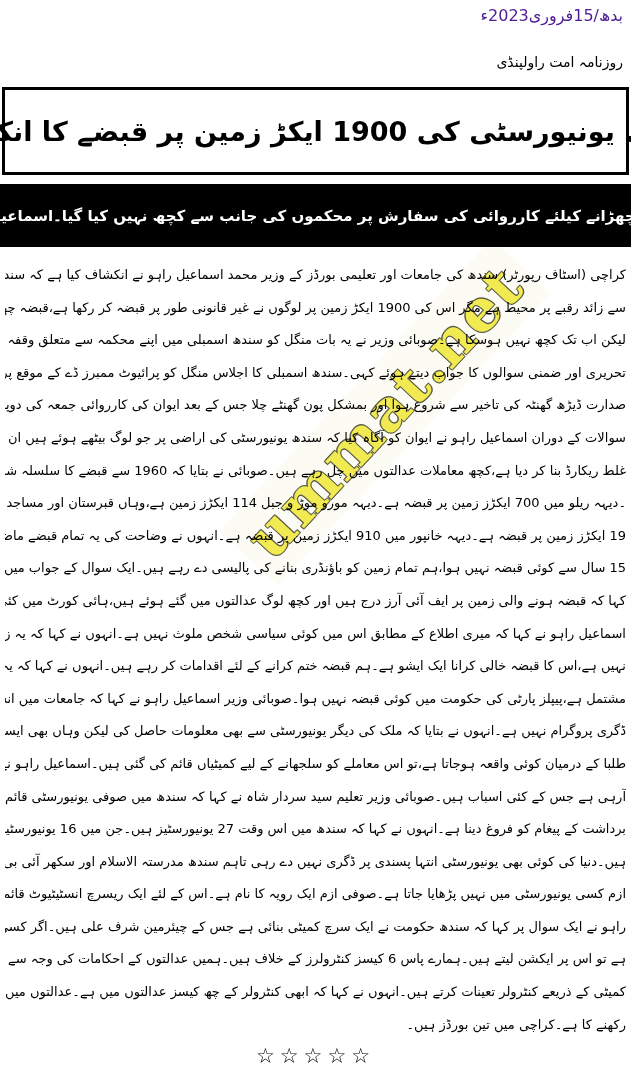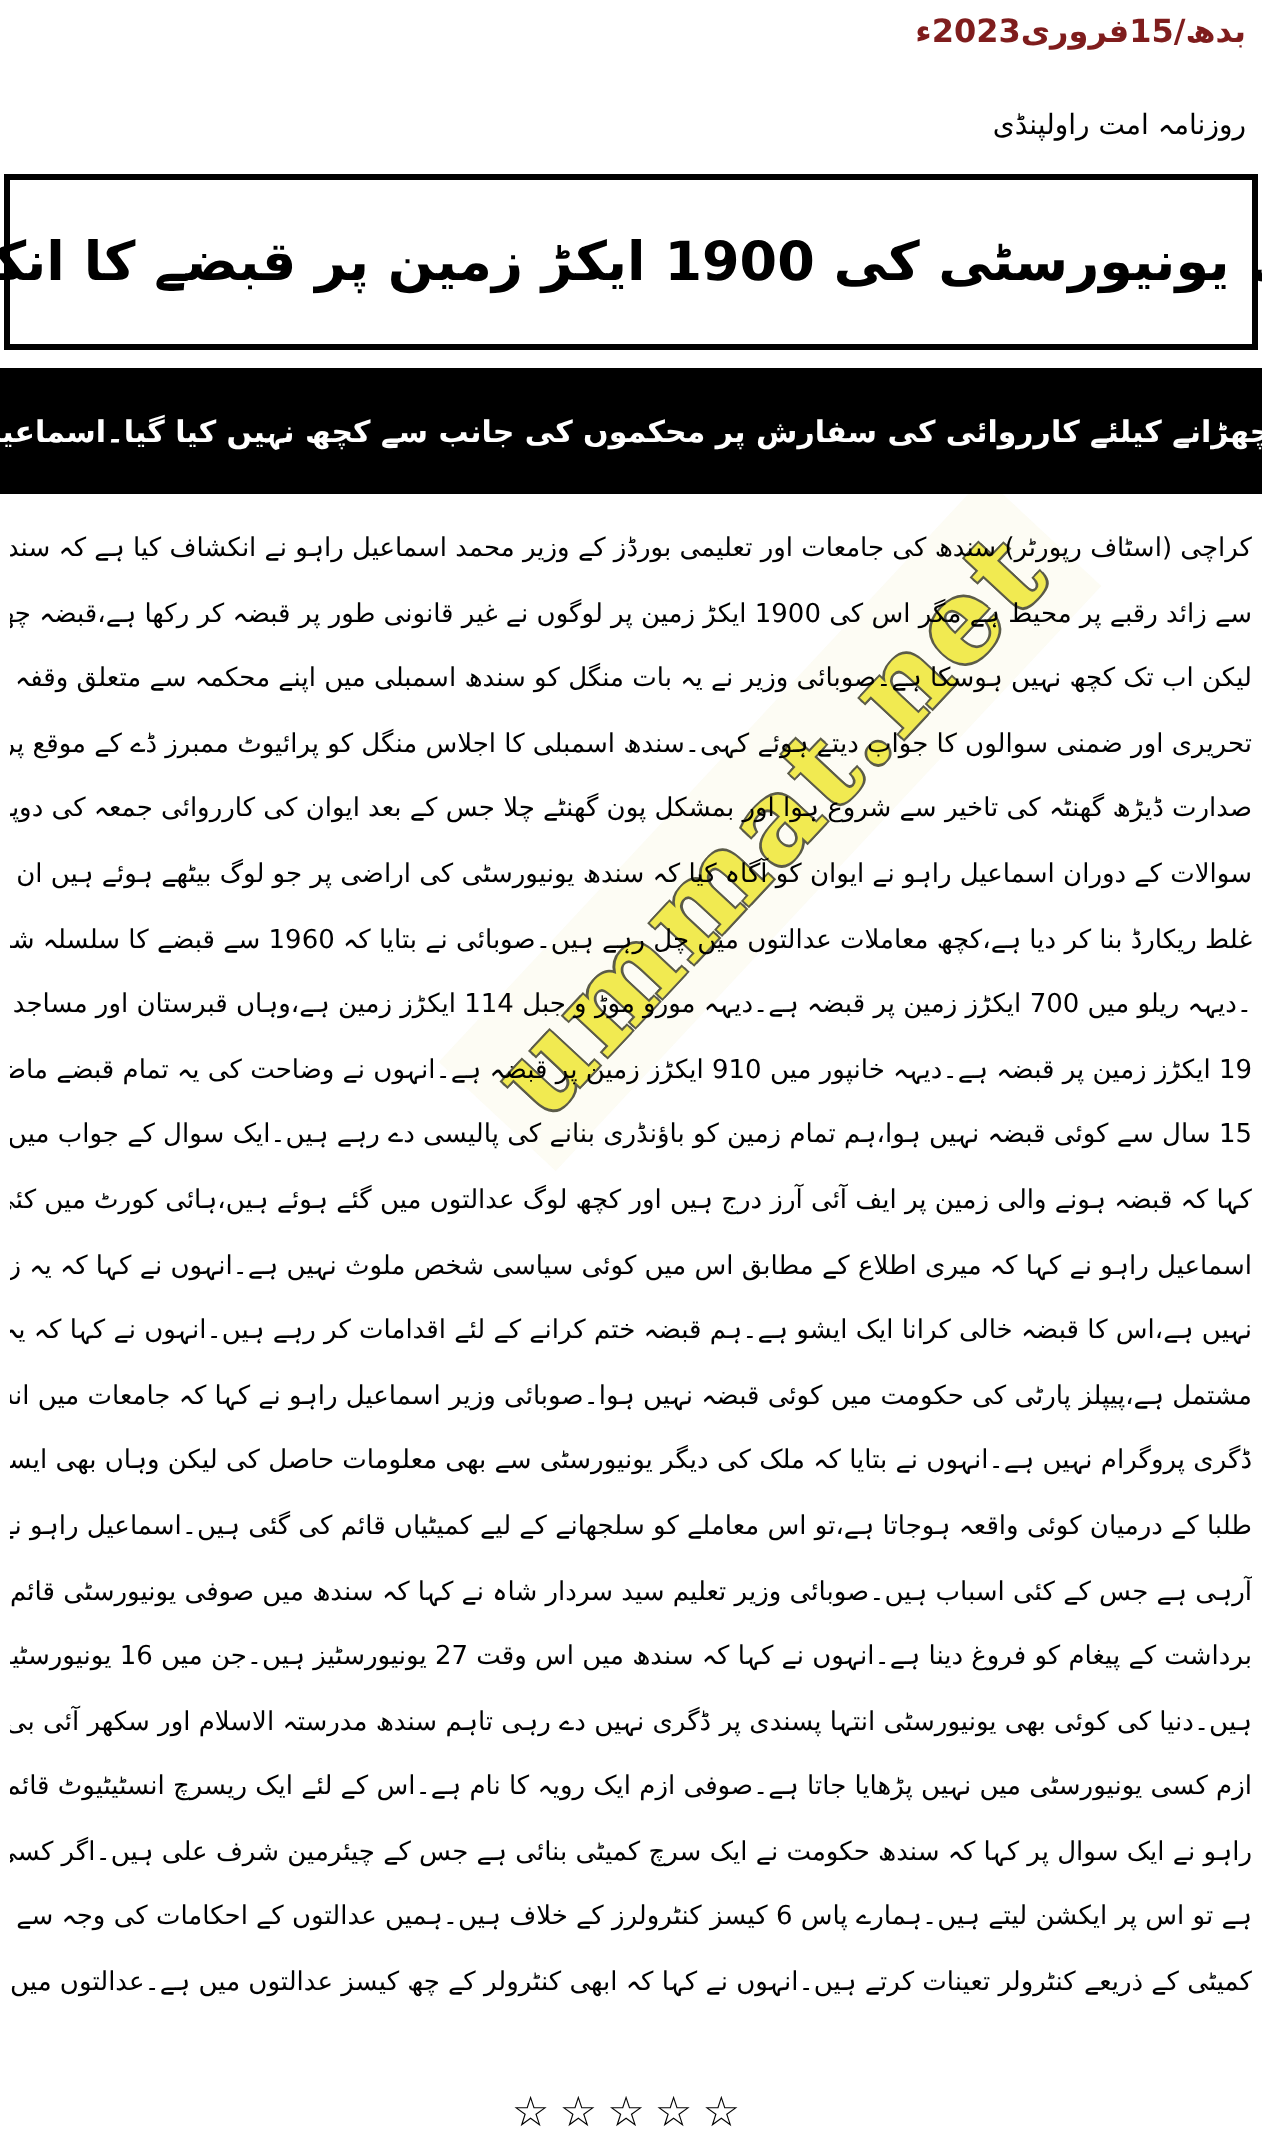--- a/index.html
+++ b/index.html
@@ -13,23 +13,23 @@
     height: 1076px;
     background: #ffffff;
     overflow: hidden;
     font-family: "DejaVu Sans", sans-serif;
   }
   .date-line {
     position: absolute;
     top: 6px;
     right: 8px;
     direction: rtl;
-    color: #7f1d1d;
+    color: #4c1d95;
     font-size: 16px;
-    font-weight: bold;
+    font-weight: normal;
     z-index: 3;
   }
   .publication {
     position: absolute;
     top: 54px;
     right: 8px;
     direction: rtl;
     color: #000000;
     font-size: 14px;
     font-weight: normal;
@@ -164,17 +164,18 @@
       <div class="body-line" dir="rtl">مشتمل ہے،پیپلز پارٹی کی حکومت میں کوئی قبضہ نہیں ہوا۔صوبائی وزیر اسماعیل راہو نے کہا کہ جامعات میں انسداد انتہا پسندی ڈگری کے حوالے کوئی</div>
       <div class="body-line" dir="rtl">ڈگری پروگرام نہیں ہے۔انہوں نے بتایا کہ ملک کی دیگر یونیورسٹی سے بھی معلومات حاصل کی لیکن وہاں بھی ایسا کوئی پروگرام میں نے نہیں دیکھا۔اگر</div>
       <div class="body-line" dir="rtl">طلبا کے درمیان کوئی واقعہ ہوجاتا ہے،تو اس معاملے کو سلجھانے کے لیے کمیٹیاں قائم کی گئی ہیں۔اسماعیل راہو نے کہا کہ معاشرے میں انتہا پسندی</div>
       <div class="body-line" dir="rtl">آرہی ہے جس کے کئی اسباب ہیں۔صوبائی وزیر تعلیم سید سردار شاہ نے کہا کہ سندھ میں صوفی یونیورسٹی قائم کی گئی ہے اس کا مقصد بھی لوگوں میں</div>
       <div class="body-line" dir="rtl">برداشت کے پیغام کو فروغ دینا ہے۔انہوں نے کہا کہ سندھ میں اس وقت 27 یونیورسٹیز ہیں۔جن میں 16 یونیورسٹیاں پیپلز پارٹی کے ادوار میں بنی</div>
       <div class="body-line" dir="rtl">ہیں۔دنیا کی کوئی بھی یونیورسٹی انتہا پسندی پر ڈگری نہیں دے رہی تاہم سندھ مدرستہ الاسلام اور سکھر آئی بی اے یونیورسٹی نے اس میں غور کیا ہے۔صوفی</div>
       <div class="body-line" dir="rtl">ازم کسی یونیورسٹی میں نہیں پڑھایا جاتا ہے۔صوفی ازم ایک رویہ کا نام ہے۔اس کے لئے ایک ریسرچ انسٹیٹیوٹ قائم کیا جائے۔صوبائی وزیر اسماعیل</div>
       <div class="body-line" dir="rtl">راہو نے ایک سوال پر کہا کہ سندھ حکومت نے ایک سرچ کمیٹی بنائی ہے جس کے چیئرمین شرف علی ہیں۔اگر کسی چیئرمین بورڈ کے خلاف کوئی شکایت</div>
       <div class="body-line" dir="rtl">ہے تو اس پر ایکشن لیتے ہیں۔ہمارے پاس 6 کیسز کنٹرولرز کے خلاف ہیں۔ہمیں عدالتوں کے احکامات کی وجہ سے 3 ناموں پر روکا ہوا ہے۔سرچ</div>
       <div class="body-line" dir="rtl">کمیٹی کے ذریعے کنٹرولر تعینات کرتے ہیں۔انہوں نے کہا کہ ابھی کنٹرولر کے چھ کیسز عدالتوں میں ہے۔عدالتوں میں جو معاملہ ہے وہ مستقل کنٹرولر</div>
+      <div class="body-line" dir="rtl">رکھنے کا ہے۔کراچی میں تین بورڈز ہیں۔</div>
     </div>
 
   <div class="star-rating">☆☆☆☆☆</div>
 
 </div>
 
 </body></html>

